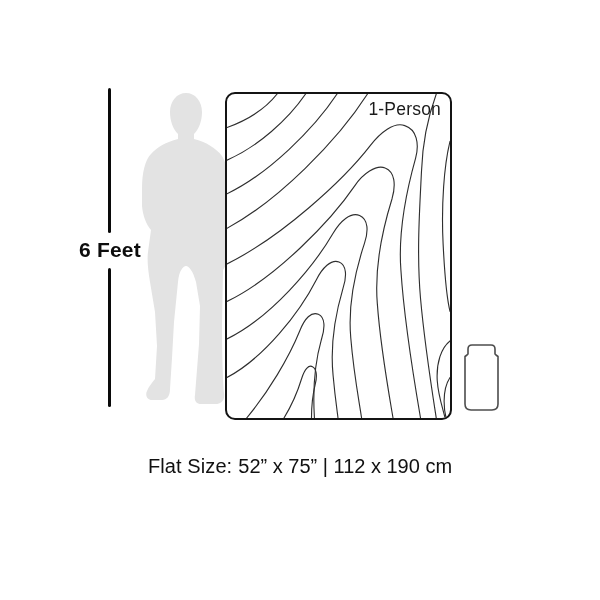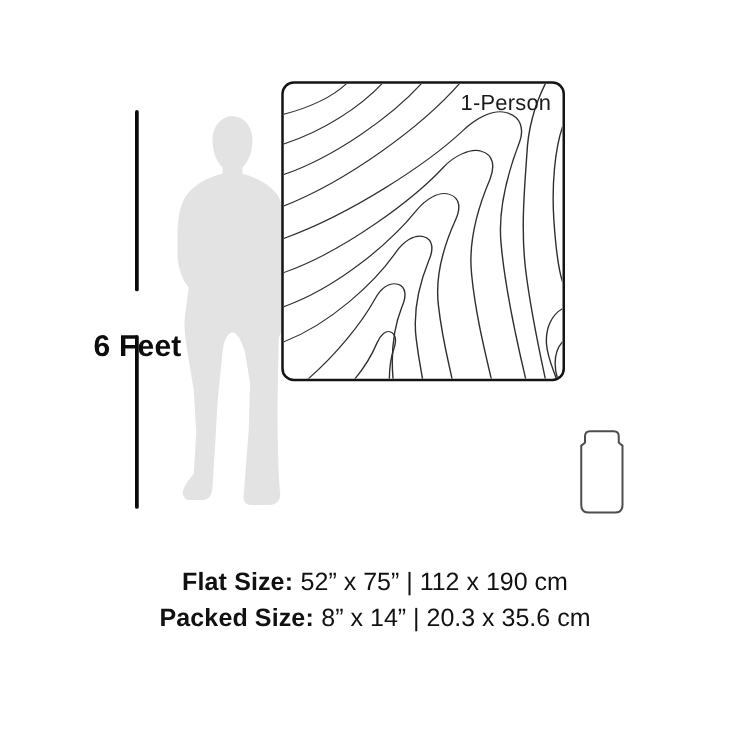--- a/index.html
+++ b/index.html
@@ -14,51 +14,51 @@
     overflow:hidden;
   }
   .stage{position:relative;width:600px;height:600px;}
 
   
   .ruler-line{position:absolute;left:108px;width:3px;background:var(--ruler-line);border-radius:2px;}
   .ruler-line.top{top:88px;height:145px;}
   .ruler-line.bottom{top:268px;height:139px;}
   .ruler-label{
     position:absolute;left:110px;top:250px;transform:translate(-50%,-50%);
-    font-size:24px;font-weight:700;letter-spacing:0.2px;white-space:nowrap;color:#0d0d0d;margin-top:28px;
+    font-size:21px;font-weight:700;letter-spacing:0.2px;white-space:nowrap;color:#0d0d0d;
   }
 
   
   .person{position:absolute;left:137px;top:92px;width:96px;height:314px;}
   .person path{fill:var(--silhouette);}
 
   
   .blanket{
-    position:absolute;left:225px;top:65px;width:227px;height:240px;
+    position:absolute;left:225px;top:92px;width:227px;height:328px;
     box-sizing:border-box;border:2px solid var(--blanket-border);
     border-radius:10px;background:#ffffff;overflow:hidden;
   }
   .topo{position:absolute;left:0;top:0;width:100%;height:100%;}
   .topo path{fill:none;stroke:var(--contour-line);stroke-width:1.15;stroke-linecap:round;}
   .blanket-label{
     position:absolute;top:5px;right:9px;font-size:17.5px;font-weight:400;
     letter-spacing:0.2px;color:#1a1a1a;white-space:nowrap;
   }
 
   
   .packed{position:absolute;left:463px;top:343px;width:37px;height:69px;}
   .packed path{fill:#ffffff;stroke:var(--packed-stroke);stroke-width:1.6;stroke-linejoin:round;}
 
   
   .specs{
     position:absolute;left:0;top:452px;width:600px;text-align:center;
     font-size:20px;line-height:28.5px;color:var(--text);
   }
   .spec-row{white-space:nowrap;}
-  .spec-label{font-weight:700;margin-right:6px;letter-spacing:0.1px;}
+  .spec-label{font-weight:400;margin-right:6px;letter-spacing:0.1px;}
   .spec-value{font-weight:400;}
 </style>
 </head>
 <body>
 
 <div class="stage">
 
   <div class="ruler-line top"></div>
   <div class="ruler-label">6 Feet</div>
   <div class="ruler-line bottom"></div>
@@ -98,18 +98,15 @@
   </div>
 
   <svg class="packed" viewBox="0 0 37 69" aria-hidden="true">
     <path d="M 9,2 L 28,2 Q 32,2 32,6 L 32,11 L 33,12 L 35,13.5 L 35,61 Q 35,67 29,67 L 8,67 Q 2,67 2,61 L 2,13.5 L 4,12 L 5,11 L 5,6 Q 5,2 9,2 Z"></path>
   </svg>
 
   <div class="specs">
     <div class="spec-row">
       <span class="spec-label">Flat Size:</span><span class="spec-value">52” x 75” | 112 x 190 cm</span>
     </div>
-    <div class="spec-row">
-      <span class="spec-label">Packed Size:</span><span class="spec-value">8” x 14” | 20.3 x 35.6 cm</span>
-    </div>
   </div>
 
 </div>
 
 </body></html>

